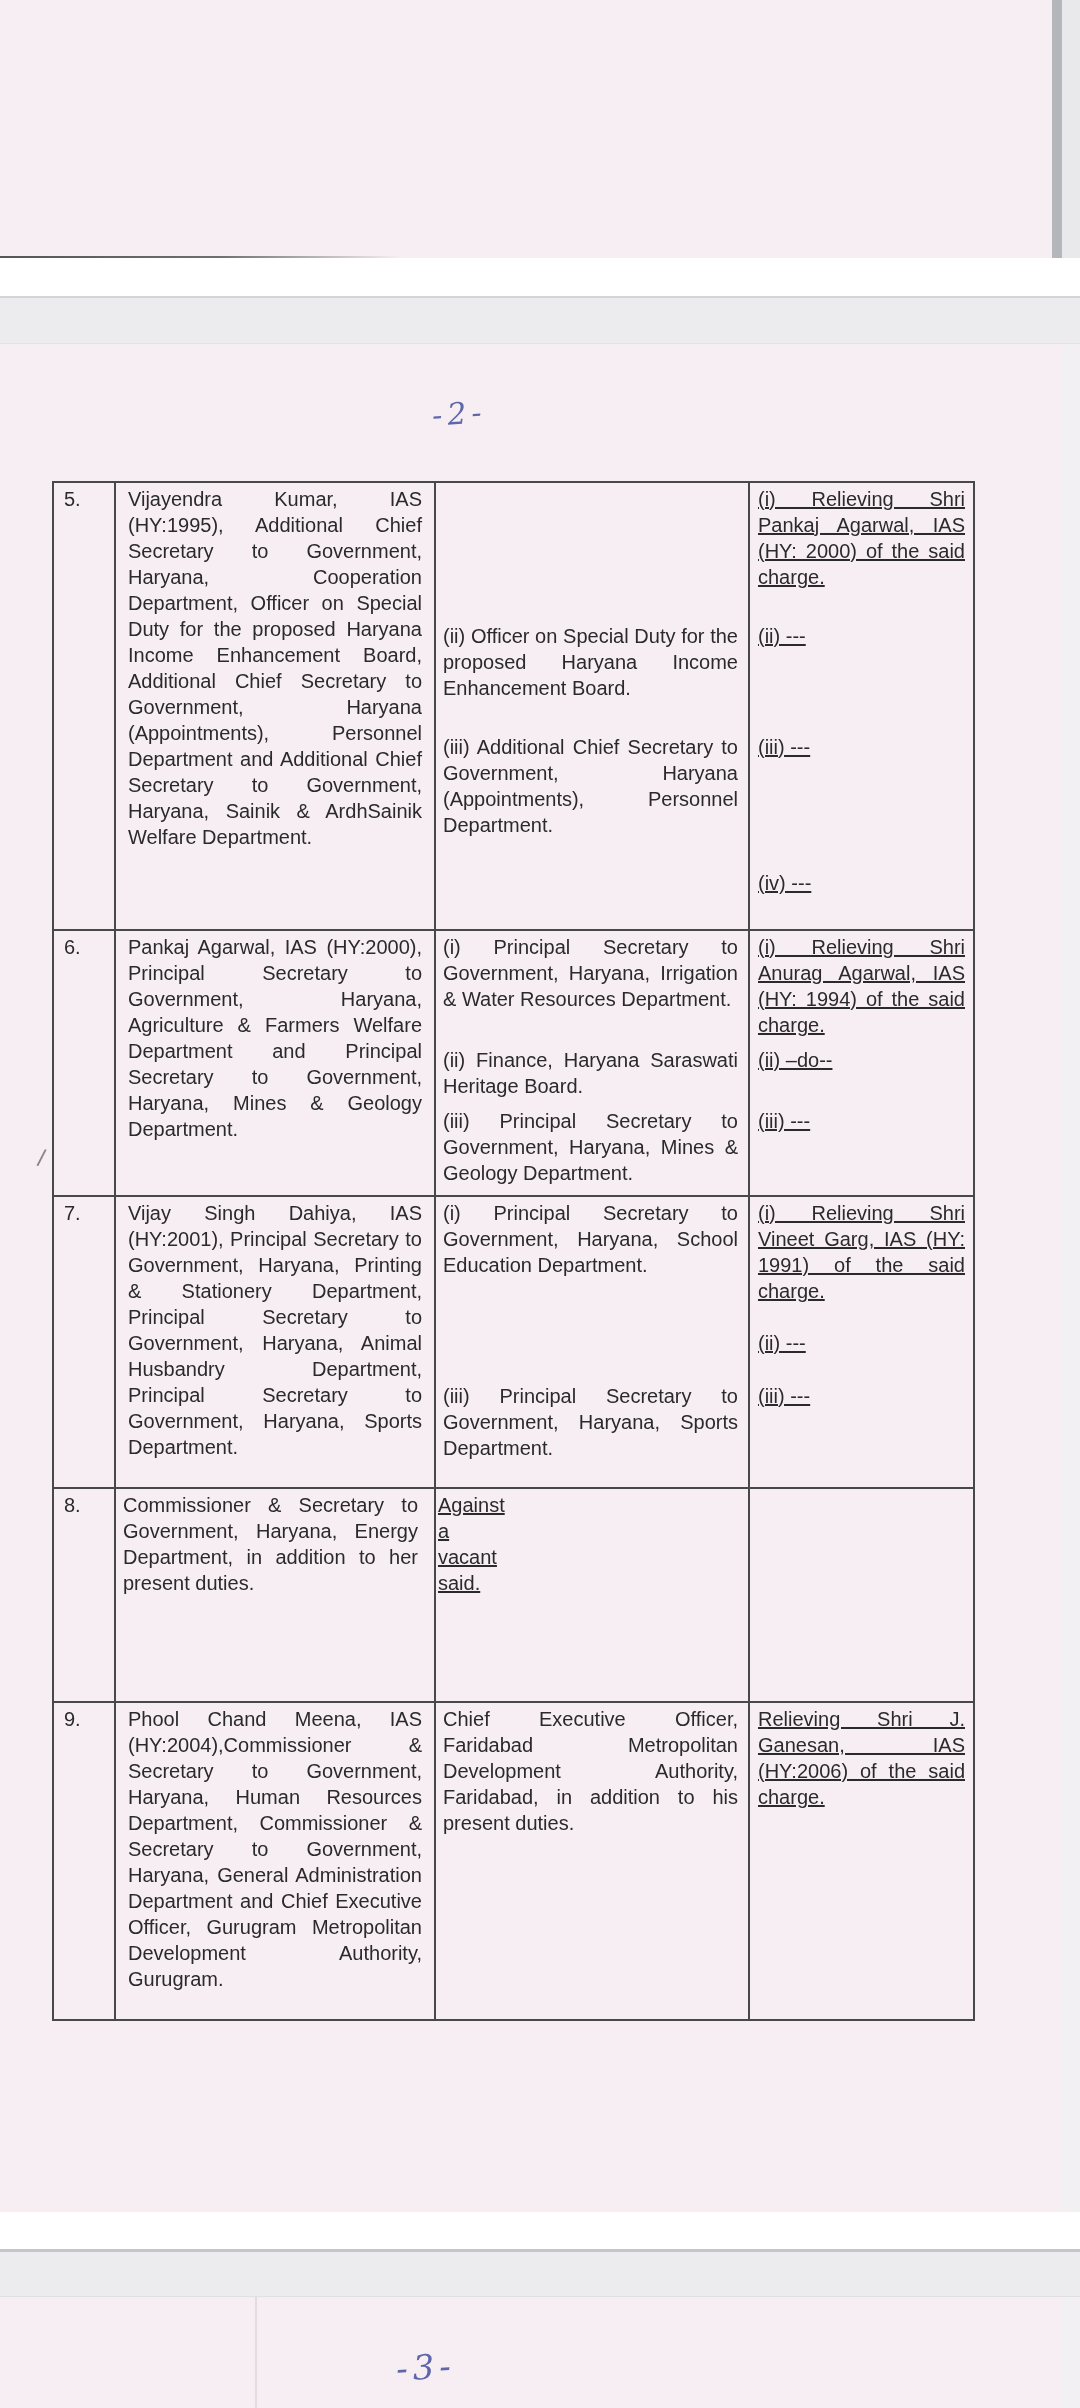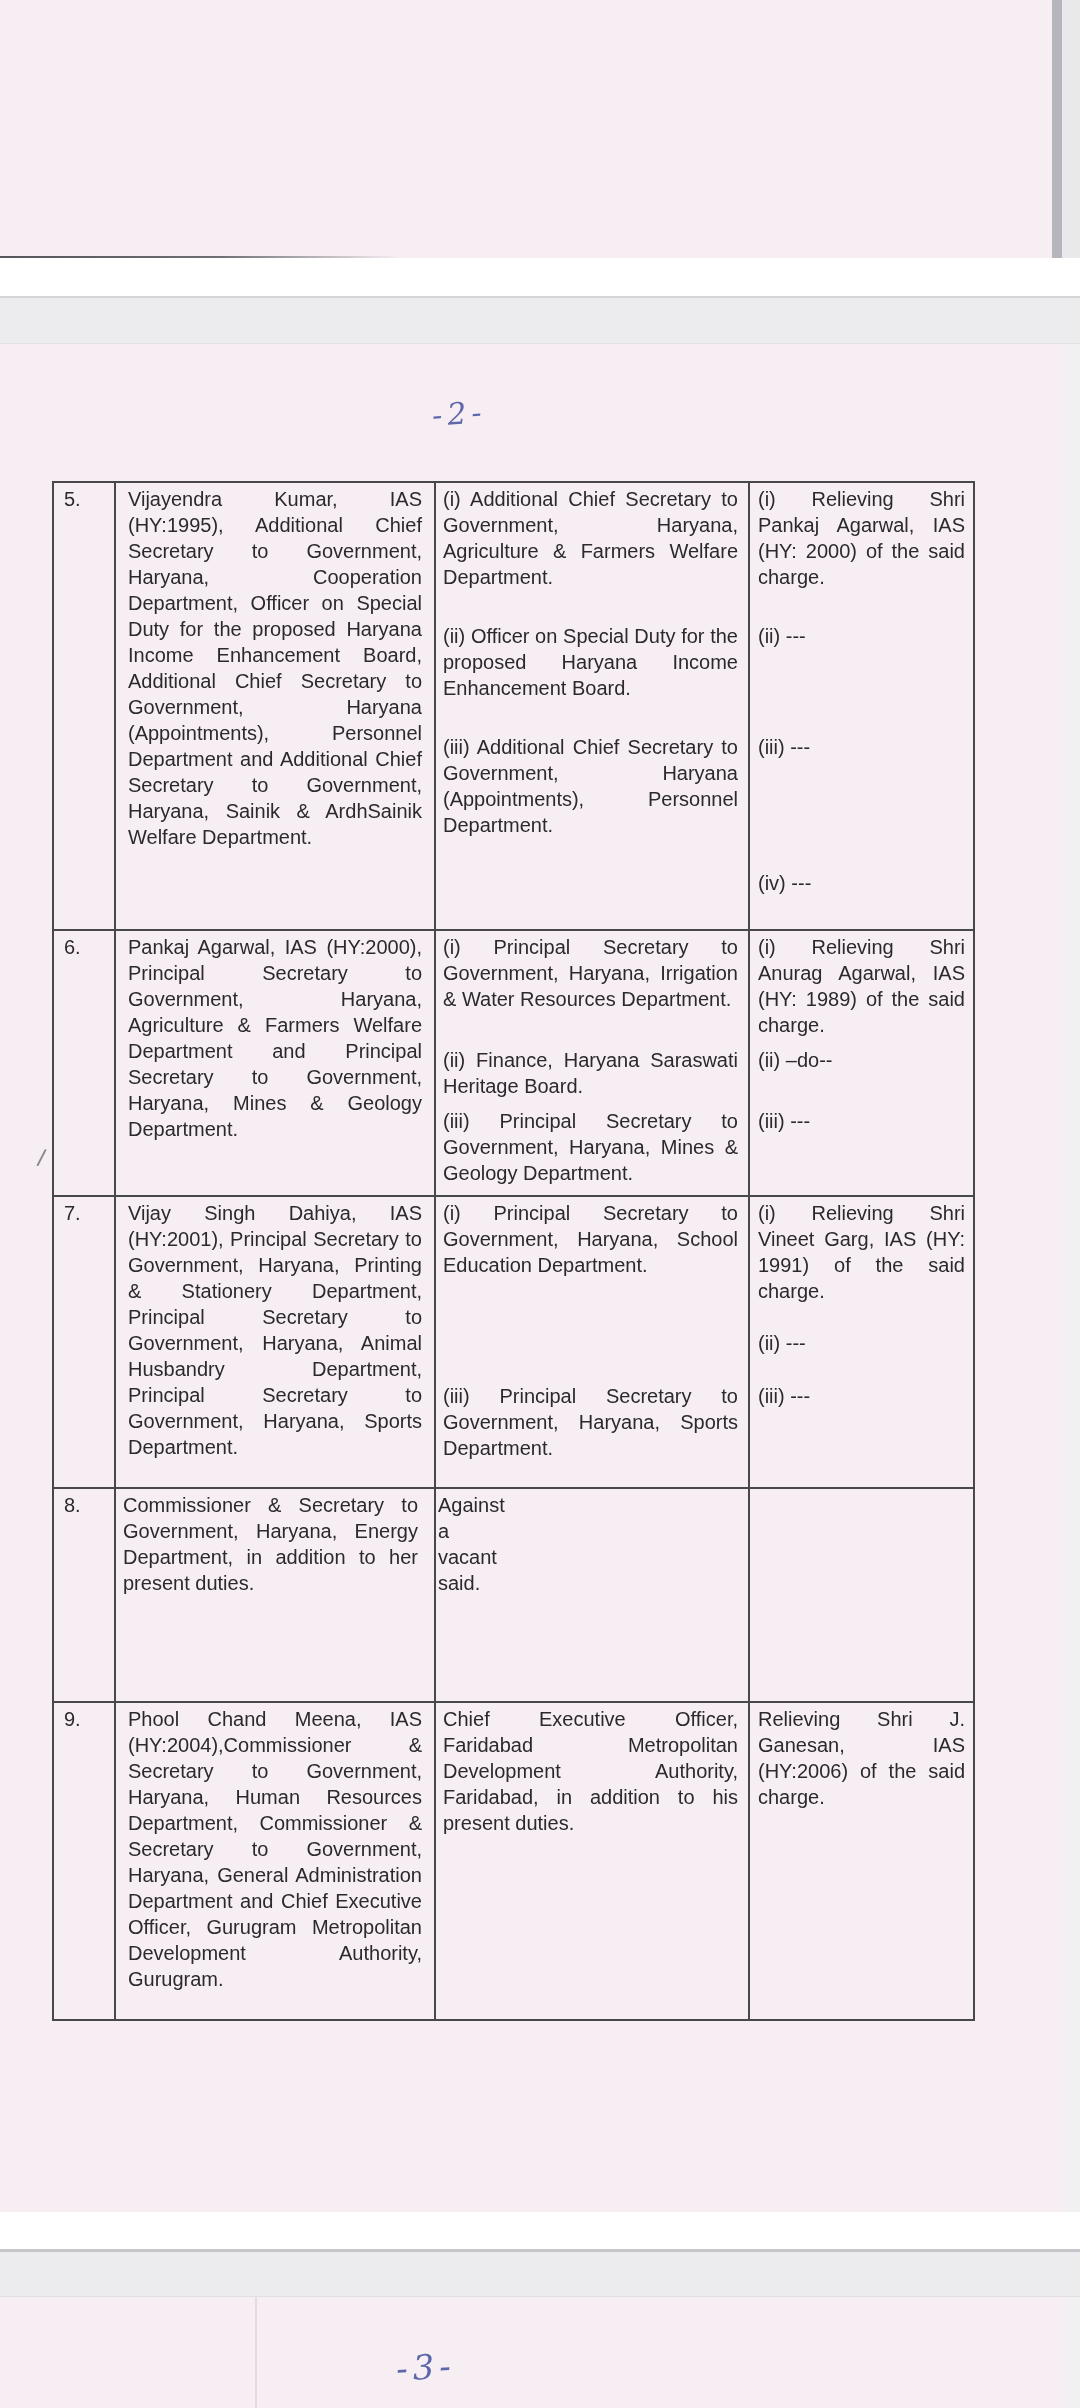--- a/index.html
+++ b/index.html
@@ -48,21 +48,21 @@
   .trow:nth-child(2){min-height:266px;}
   .trow:nth-child(3){min-height:292px;}
   .trow:nth-child(4){min-height:214px;}
   .trow:nth-child(5){min-height:318px;}
   .vline{position:absolute;top:0;bottom:0;width:2px;background:#48484a;}
   .vl1{left:60px;} .vl2{left:380px;} .vl3{left:694px;}
   .c-sno{padding:3px 4px 0 10px;}
   .c-officer{padding:3px 12px 0 14px;text-align:justify;}
   .pairs{display:grid;grid-template-columns:314px 1fr;align-items:start;padding-top:3px;grid-auto-flow:row;}
   .posting{grid-column:1;padding:0 10px 0 9px;text-align:justify;}
-  .remark {grid-column:2;padding:0 8px 0 10px;text-align:justify;}
+  .remark {grid-column:2;padding:0 8px 0 10px;text-align:justify;text-decoration:underline;}
 </style>
 </head>
 <body>
 
 <div id="page1" class="sheet">
   <div id="page1-bottom-line"></div>
 </div>
 <div id="rail1"></div>
 
 <div id="band-white-1" class="band-white"></div>
@@ -74,39 +74,38 @@
 
   <div id="transfer-table">
 
     <div class="trow">
       <div class="vline vl1"></div>
       <div class="vline vl2"></div>
       <div class="vline vl3"></div>
       <div class="c-sno">5.</div>
       <div class="c-officer">Vijayendra Kumar, IAS (HY:1995), Additional Chief Secretary to Government, Haryana, Cooperation Department, Officer on Special Duty for the proposed Haryana Income Enhancement Board, Additional Chief Secretary to Government, Haryana (Appointments), Personnel Department and Additional Chief Secretary to Government, Haryana, Sainik &amp; ArdhSainik Welfare Department.</div>
       <div class="pairs">
-        <div class="posting">(i) Additional Chief Secretary to Government, Haryana, Agriculture &amp; Farmers Welfare Department.</div>
         <div class="remark">(i) Relieving Shri Pankaj Agarwal, IAS (HY: 2000) of the said charge.</div>
         <div class="posting">(ii) Officer on Special Duty for the proposed Haryana Income Enhancement Board.</div>
         <div class="remark">(ii) ---</div>
         <div class="posting">(iii) Additional Chief Secretary to Government, Haryana (Appointments), Personnel Department.</div>
         <div class="remark">(iii) ---</div>
         <div class="remark">(iv) ---</div>
       </div>
     </div>
 
     <div class="trow">
       <div class="vline vl1"></div>
       <div class="vline vl2"></div>
       <div class="vline vl3"></div>
       <div class="c-sno">6.</div>
       <div class="c-officer">Pankaj Agarwal, IAS (HY:2000), Principal Secretary to Government, Haryana, Agriculture &amp; Farmers Welfare Department and Principal Secretary to Government, Haryana, Mines &amp; Geology Department.</div>
       <div class="pairs">
         <div class="posting">(i) Principal Secretary to Government, Haryana, Irrigation &amp; Water Resources Department.</div>
-        <div class="remark">(i) Relieving Shri Anurag Agarwal, IAS (HY: 1989) of the said charge.</div>
+        <div class="remark">(i) Relieving Shri Anurag Agarwal, IAS (HY: 1994) of the said charge.</div>
         <div class="posting">(ii) Finance, Haryana Saraswati Heritage Board.</div>
         <div class="remark">(ii) –do--</div>
         <div class="posting">(iii) Principal Secretary to Government, Haryana, Mines &amp; Geology Department.</div>
         <div class="remark">(iii) ---</div>
       </div>
     </div>
 
     <div class="trow">
       <div class="vline vl1"></div>
       <div class="vline vl2"></div>

